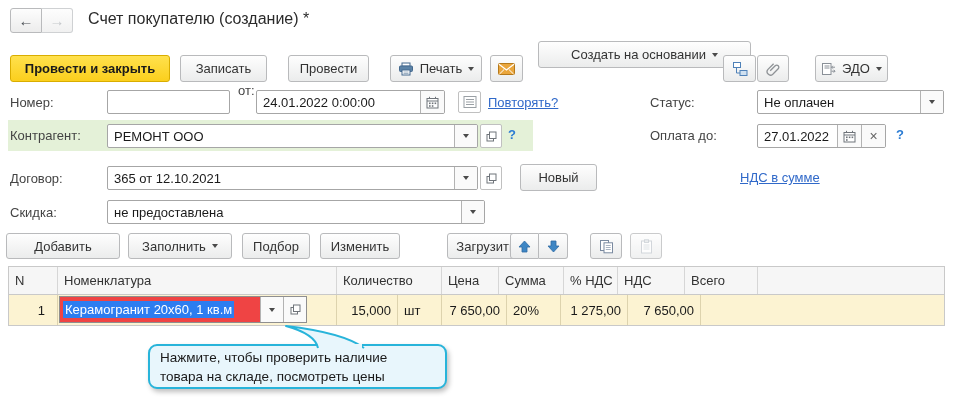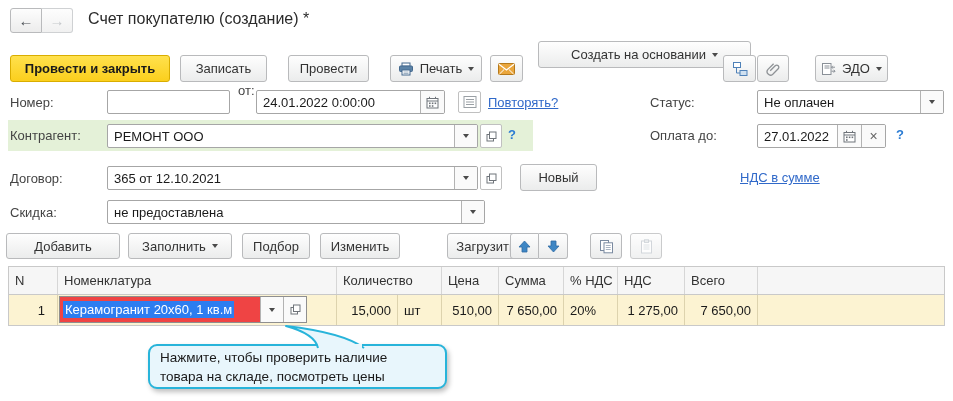--- a/index.html
+++ b/index.html
@@ -299,21 +299,20 @@
               <svg width="11" height="11" viewBox="0 0 11 11">
             <rect x="1" y="3.5" width="6.5" height="6.5" fill="#fff" stroke="#6f747a"></rect>
             <rect x="3.5" y="1" width="6.5" height="6.5" fill="#fff" stroke="#6f747a"></rect>
               </svg>
             </span>
         </div>
       </div>
     </div>
     <div class="td num" style="width:61px;">15,000</div>
     <div class="td" style="width:44px;">шт</div>
-    <div class="td num" style="width:57px;">510,00</div>
     <div class="td num" style="width:65px;">7 650,00</div>
     <div class="td" style="width:54px;">20%</div>
     <div class="td num" style="width:67px;">1 275,00</div>
     <div class="td num" style="width:73px;">7 650,00</div>
     <div class="td" style="flex:1;border-right:none;"></div>
   </div>
 
   <div class="abs" style="left:148px;top:344px;width:299px;height:45px;background:#e8f6fc;border:2px solid #28b4da;border-radius:9px;box-shadow:2px 3px 5px rgba(0,0,0,0.25);display:flex;flex-direction:column;justify-content:center;padding:0 10px;z-index:5;">
     <div style="font-size:13.5px;color:#1a1a1a;line-height:19px;white-space:nowrap;">Нажмите, чтобы проверить наличие</div>
     <div style="font-size:13.5px;color:#1a1a1a;line-height:19px;white-space:nowrap;">товара на складе, посмотреть цены</div>

